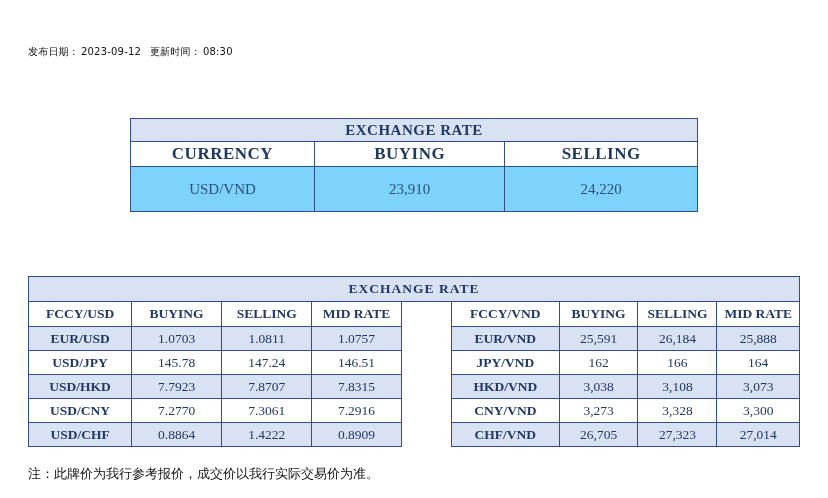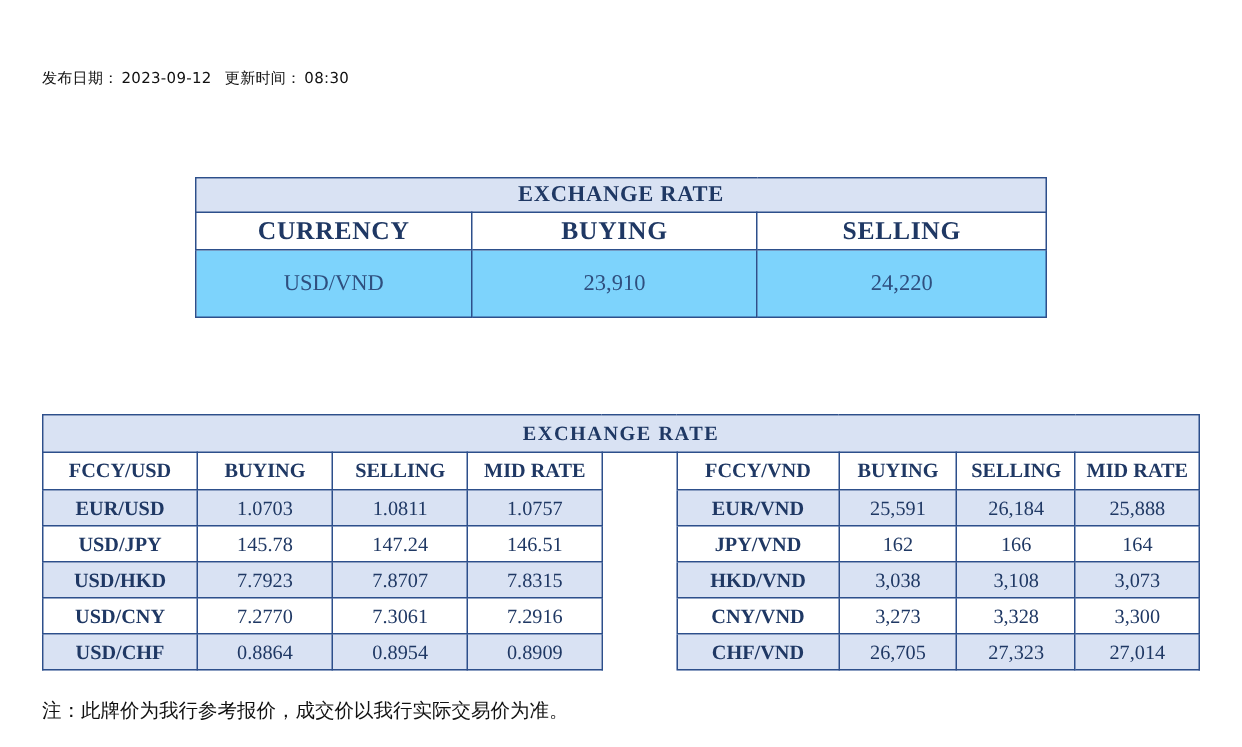--- a/index.html
+++ b/index.html
@@ -252,21 +252,21 @@
         <td class="spacer"></td>
         <td class="ccy">CNY/VND</td>
         <td>3,273</td>
         <td>3,328</td>
         <td>3,300</td>
       </tr>
 
       <tr class="row-alt">
         <td class="ccy">USD/CHF</td>
         <td>0.8864</td>
-        <td>0.8954</td>
+        <td>1.4222</td>
         <td>0.8909</td>
         <td class="spacer"></td>
         <td class="ccy">CHF/VND</td>
         <td>26,705</td>
         <td>27,323</td>
         <td>27,014</td>
       </tr>
     </tbody>
   </table>
 </div>

